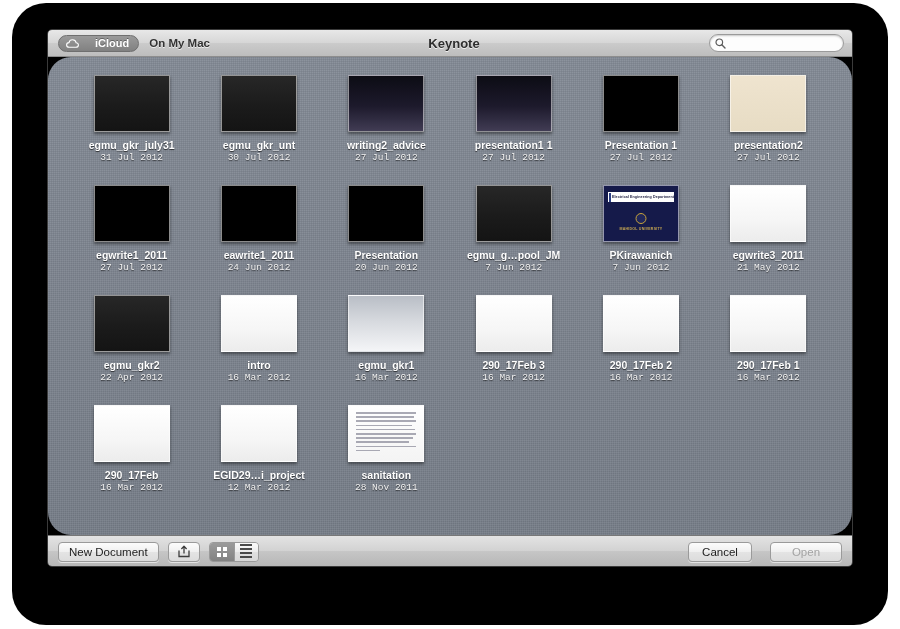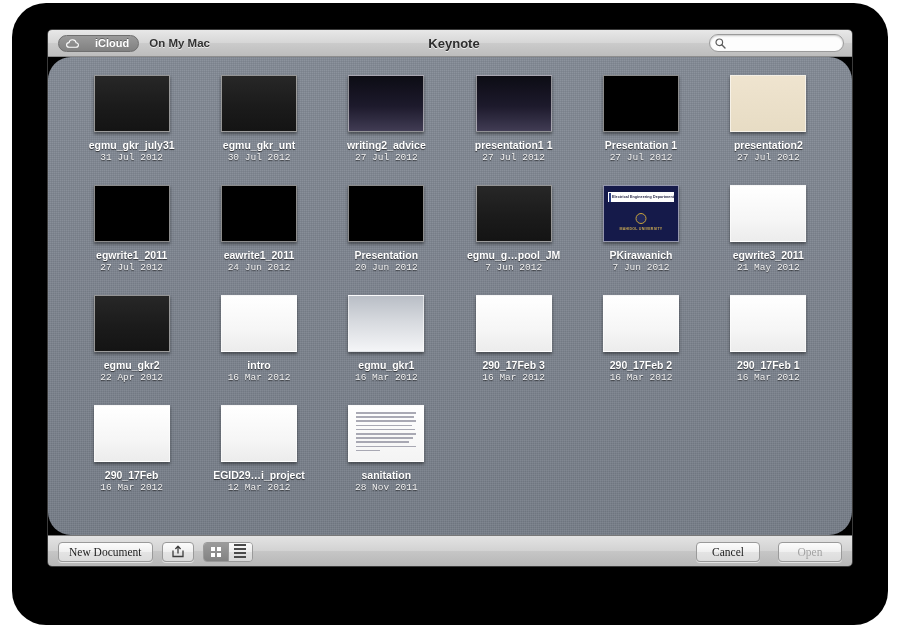--- a/index.html
+++ b/index.html
@@ -255,21 +255,21 @@
     border: 1px solid #9a9a9a;
     background: linear-gradient(to bottom,#fcfcfc 0%, #f0f0f0 48%, #e4e4e4 50%, #dcdcdc 100%);
     box-shadow: 0 1px 0 rgba(255,255,255,0.6);
     font-size: 11.5px;
     color: #1d1d1d;
     display: inline-flex;
     align-items: center;
     justify-content: center;
     padding: 0 10px;
     cursor: default;
-    font-family: Liberation Serif, serif;
+    font-family: Liberation Sans, sans-serif;
   }
   .btn.disabled { color: #a3a3a3; }
 
   #share-btn {
     width: 32px;
     margin-left: 9px;
     padding: 0;
   }
 
   #view-toggle {
@@ -295,21 +295,21 @@
 
   .list-glyph { width:12px; }
   .list-glyph i { display:block; height:2px; background:#4a4a4a; margin-bottom:2px; }
 
   #right-btns {
     margin-left: auto;
     display: flex;
     gap: 18px;
   }
   #cancel-btn { width: 64px; }
-  #open-btn   { width: 64px; }
+  #open-btn   { width: 72px; }
 </style>
 </head>
 <body>
 
 <div id="bezel"></div>
 
 <div id="window">
 
   <div id="titlebar">
     <div class="tb-seg">

